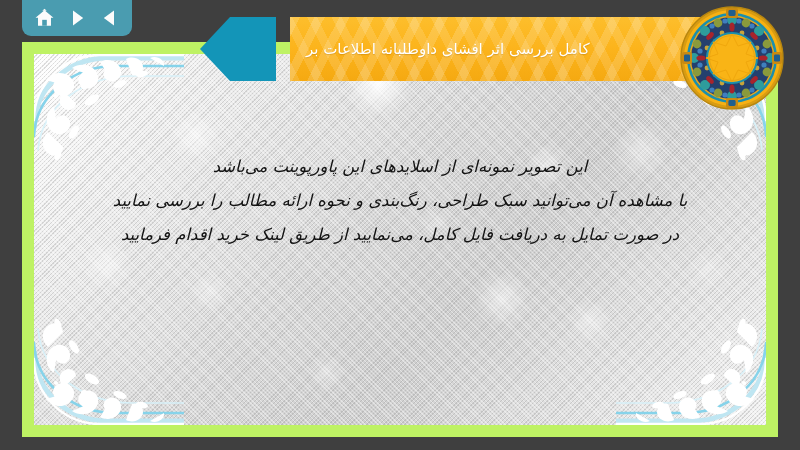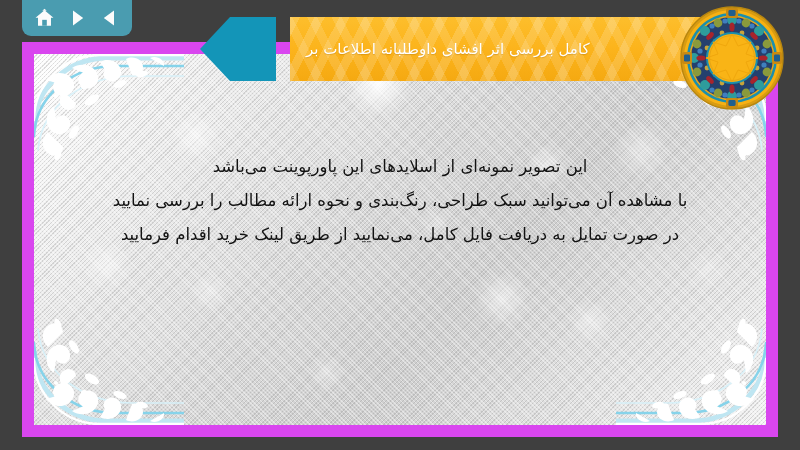--- a/index.html
+++ b/index.html
@@ -14,23 +14,24 @@
   #stage{
     position:relative; width:800px; height:450px;
     background:#3f3f3f;
   }
 
   
   #slide{
     position:absolute;
     left:22px; top:42px;
     width:756px; height:395px;
-    background:#d946ef;
+    background:#bef264;
     padding:12px;
     overflow:hidden;
+    font-style:italic;
   }
   #slide-inner{
     position:relative;
     width:100%; height:100%;
     overflow:hidden;
     background:
       
       radial-gradient(circle 46px at 47% 8%,  rgba(255,255,255,.95), rgba(255,255,255,0) 72%),
       radial-gradient(circle 34px at 22% 22%, rgba(255,255,255,.55), rgba(255,255,255,0) 74%),
       radial-gradient(circle 30px at 70% 30%, rgba(255,255,255,.50), rgba(255,255,255,0) 74%),

